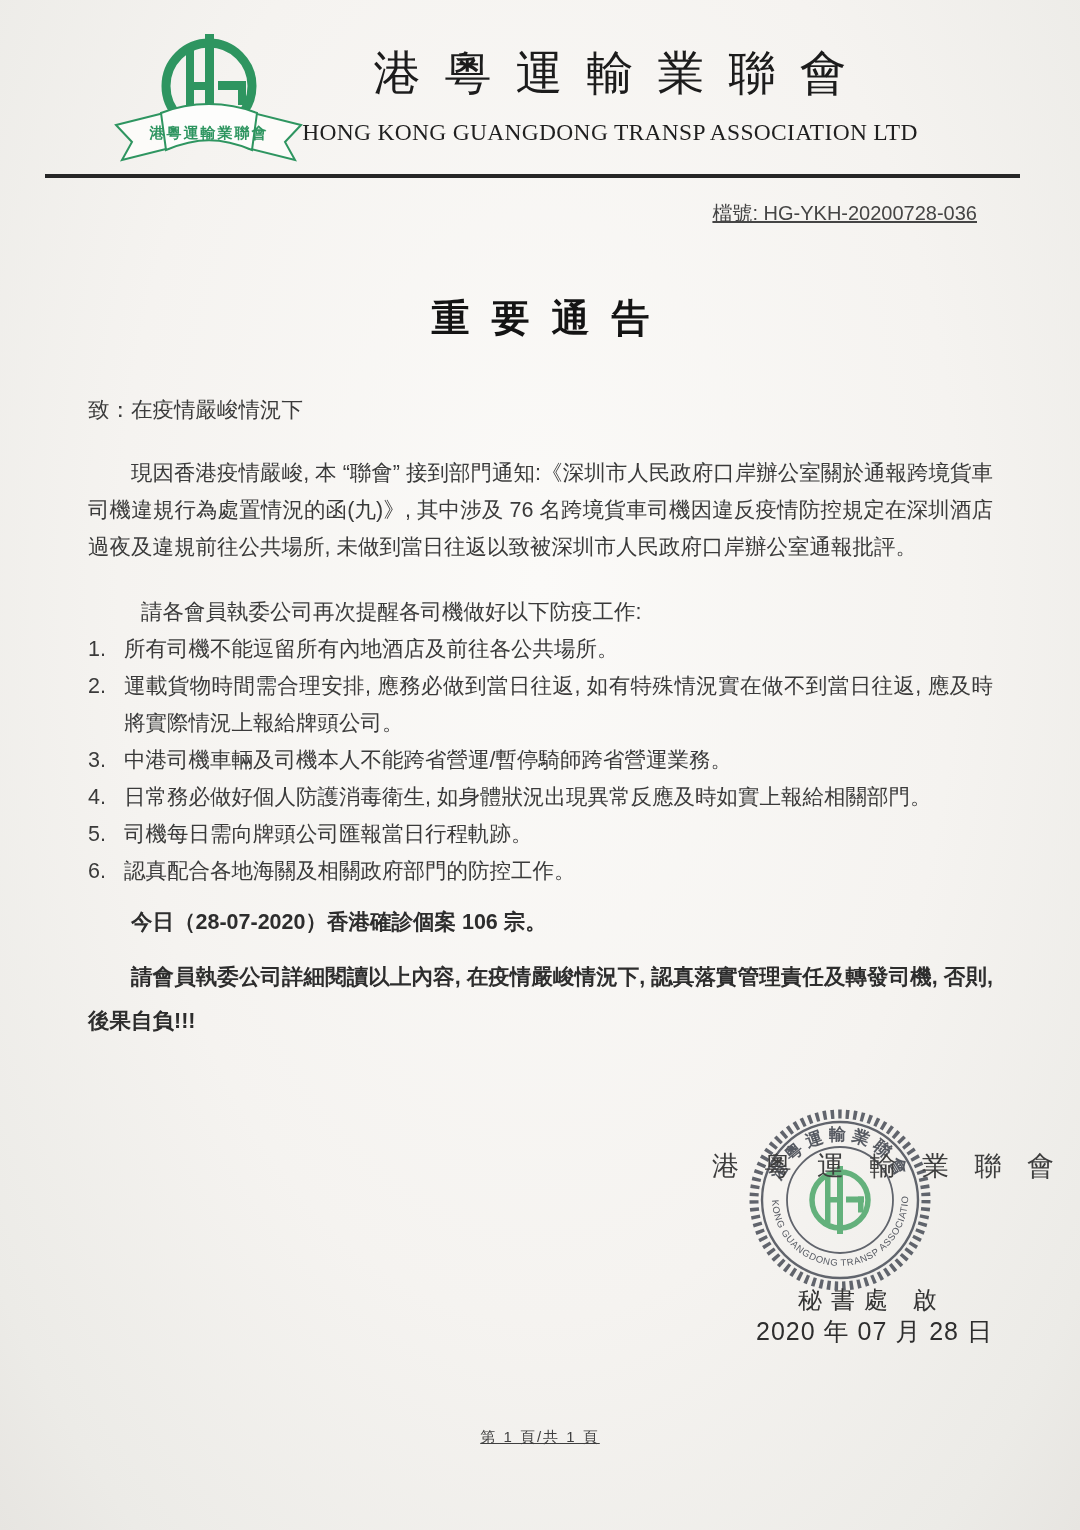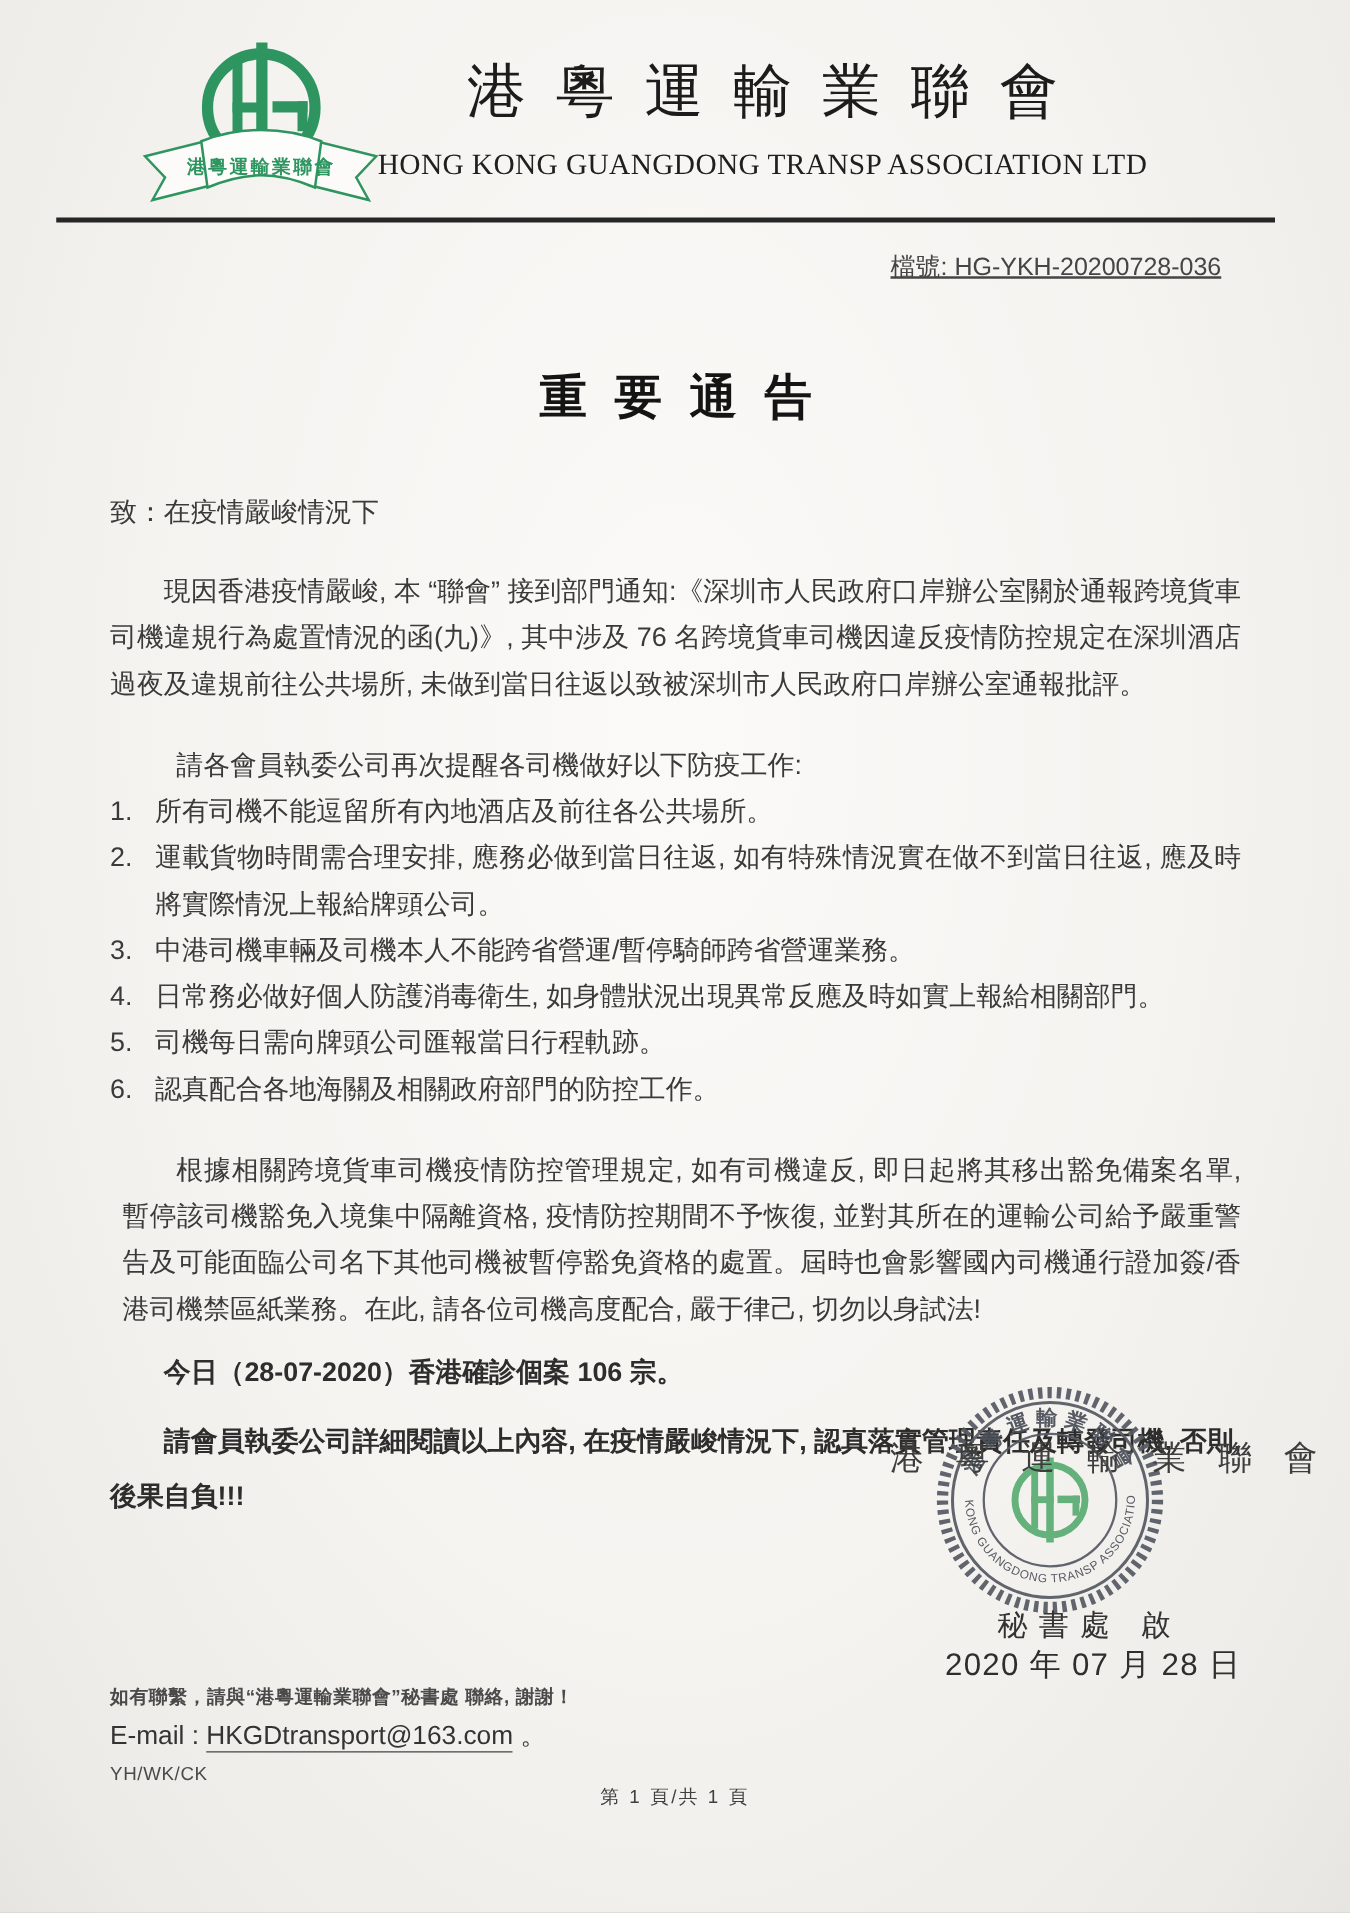--- a/index.html
+++ b/index.html
@@ -28,21 +28,21 @@
   .closing { margin-top:14px; line-height:44px; }
   .org-line { position:absolute; top:1148px; left:712px; font-size:27px; letter-spacing:9px; color:#3d3d3d; white-space:nowrap; z-index:2; }
   .seal { position:absolute; left:742px; top:1102px; z-index:1; opacity:0.93; }
   .secretariat { position:absolute; top:1284px; left:798px; font-size:24px; letter-spacing:9px; color:#333; z-index:2; white-space:nowrap; }
   .sig-date { position:absolute; top:1315px; left:756px; font-size:25px; color:#2e2e2e; letter-spacing:1px; white-space:nowrap; }
   .contact { position:absolute; left:88px; top:1348px; text-align:left; }
   .contact-line1 { font-size:15px; font-weight:bold; color:#4a4a4a; letter-spacing:0.5px; }
   .email-line { font-size:21px; margin-top:7px; color:#333; }
   .email-line .email { border-bottom:1.6px solid #444; padding-bottom:1px; }
   .initials { font-size:15px; margin-top:9px; color:#4a4a4a; letter-spacing:0.5px; }
-  .page-no { position:absolute; top:1428px; left:0; width:100%; text-align:center; font-size:15px; color:#3f3f3f; letter-spacing:2px; }
+  .page-no { position:absolute; top:1428px; left:0; width:100%; text-align:center; font-size:15px; color:#3f3f3f; letter-spacing:2px;text-decoration:underline; }
 </style>
 </head>
 <body>
 
 <div class="page">
 
   <svg class="logo" width="205" height="152" viewBox="0 0 205 152">
     <g>
       <circle cx="103" cy="62" r="43" fill="none" stroke="#2e9560" stroke-width="9"></circle>
       <rect x="80" y="26" width="8" height="74" fill="#2e9560"></rect>
@@ -97,21 +97,20 @@
       <div class="list-row">
         <span class="num">5.</span>
         <span class="txt">司機每日需向牌頭公司匯報當日行程軌跡。</span>
       </div>
       <div class="list-row">
         <span class="num">6.</span>
         <span class="txt">認真配合各地海關及相關政府部門的防控工作。</span>
       </div>
     </div>
 
-    <p class="para indent mt">根據相關跨境貨車司機疫情防控管理規定, 如有司機違反, 即日起將其移出豁免備案名單, 暫停該司機豁免入境集中隔離資格, 疫情防控期間不予恢復, 並對其所在的運輸公司給予嚴重警告及可能面臨公司名下其他司機被暫停豁免資格的處置。屆時也會影響國內司機通行證加簽/香港司機禁區紙業務。在此, 請各位司機高度配合, 嚴于律己, 切勿以身試法!</p>
 
     <p class="para indent today bold">今日（28-07-2020）香港確診個案 106 宗。</p>
 
     <p class="para indent closing bold">請會員執委公司詳細閱讀以上內容, 在疫情嚴峻情況下, 認真落實管理責任及轉發司機, 否則, 後果自負!!!</p>
   </div>
 
   <div class="org-line">港 粵 運 輸 業 聯 會</div>
 
   <svg class="seal" width="196" height="196" viewBox="-98 -98 196 196">
     <defs>
@@ -133,25 +132,16 @@
       <rect x="-3" y="-34" width="6" height="68" fill="#49a566"></rect>
       <rect x="-15" y="-3" width="18" height="5.5" fill="#49a566"></rect>
       <rect x="6" y="-3.5" width="18" height="6" fill="#49a566"></rect>
       <rect x="18" y="-3.5" width="5.5" height="16" fill="#49a566"></rect>
     </g>
   </svg>
 
   <div class="secretariat">秘書處 啟</div>
   <div class="sig-date">2020 年 07 月 28 日</div>
 
-  <div class="contact">
-    <div class="contact-line1">如有聯繫，請與“港粵運輸業聯會”秘書處 聯絡, 謝謝！</div>
-    <div class="email-line">
-      <span>E-mail :</span>
-      <span class="email">HKGDtransport@163.com</span>
-      <span>。</span>
-    </div>
-    <div class="initials">YH/WK/CK</div>
-  </div>
 
   <div class="page-no">第 1 頁/共 1 頁</div>
 
 </div>
 
 </body></html>

